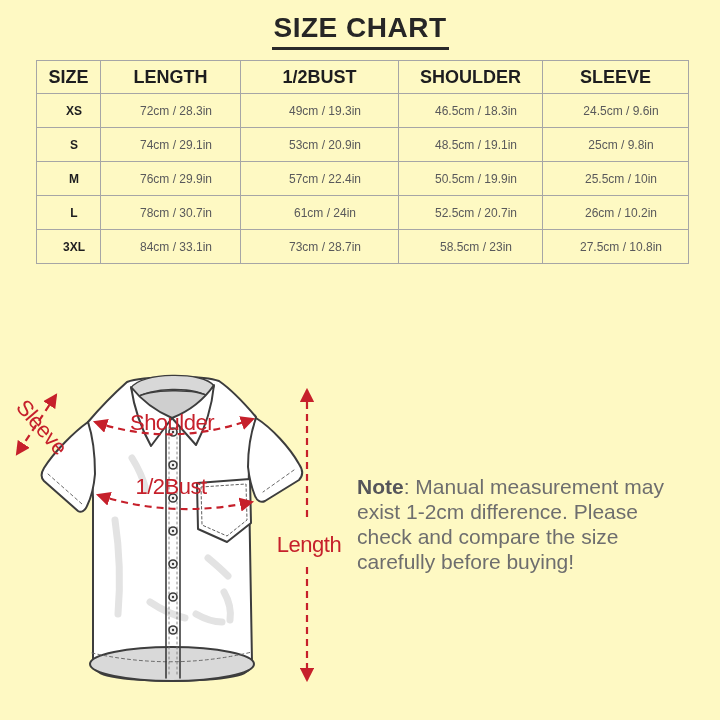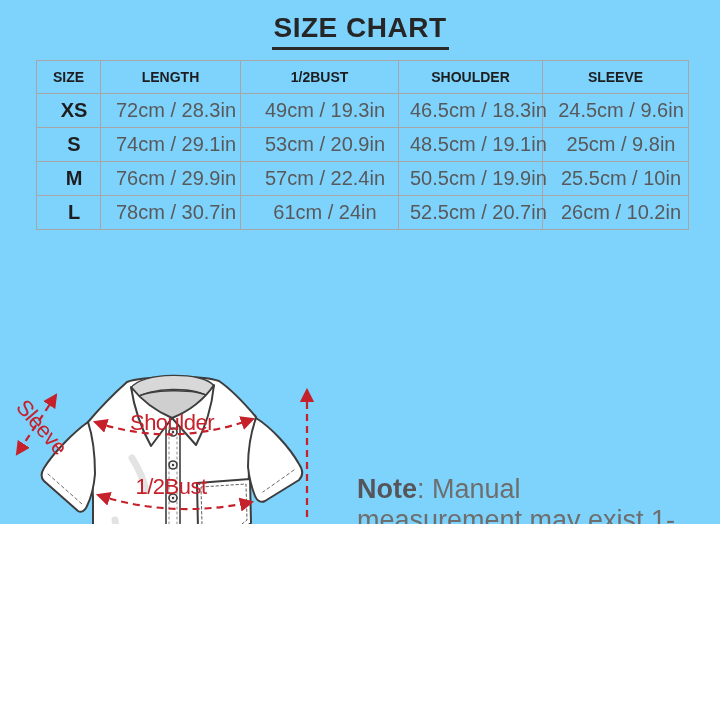--- a/index.html
+++ b/index.html
@@ -1,31 +1,31 @@
 <!DOCTYPE html>
 <html><head>
 <meta charset="utf-8">
 <style>
   html,body{margin:0;padding:0;background:#fff;}
-  .page{position:relative;width:720px;height:524px;background:#7dd3fc;overflow:hidden;
+  .page{position:relative;width:720px;height:720px;background:#fef9c3;overflow:hidden;
         font-family:"Liberation Sans", sans-serif;}
   
   .title-wrap{position:absolute;top:12px;left:0;width:720px;text-align:center;}
   .title{display:inline-block;font-size:28px;font-weight:bold;color:#262626;
          letter-spacing:.5px;border-bottom:3px solid #2a2a2a;padding:0 2px 3px 2px;}
   
   table.size{position:absolute;left:36px;top:60px;width:652px;border-collapse:collapse;
              table-layout:fixed;}
   table.size th, table.size td{border:1px solid #a6a6a6;text-align:center;vertical-align:middle;
              padding:0;white-space:nowrap;}
-  table.size th{height:32px;font-size:14px;font-weight:bold;color:#1d1d1f;}
-  table.size td{height:33px;font-size:20px;color:#59595b;padding-left:11px;}
+  table.size th{height:32px;font-size:18px;font-weight:bold;color:#1d1d1f;}
+  table.size td{height:33px;font-size:12px;color:#59595b;padding-left:11px;}
   table.size td.size-col{font-weight:bold;color:#1d1d1f;}
   
-  .note{position:absolute;left:357px;top:474px;width:336px;font-size:27px;line-height:31px;
+  .note{position:absolute;left:357px;top:474px;width:336px;font-size:21px;line-height:25px;
         color:#6e6e6e;}
   .note b{color:#55555a;}
   
   .diagram{position:absolute;left:0px;top:362px;width:350px;height:358px;}
   text.red-label{fill:#c6202b;font-family:"Liberation Sans",sans-serif;font-size:22px;
         letter-spacing:-0.5px;}
 </style>
 </head>
 <body>
 
@@ -71,20 +71,27 @@
       <td>57cm / 22.4in</td>
       <td>50.5cm / 19.9in</td>
       <td>25.5cm / 10in</td>
     </tr>
     <tr>
       <td class="size-col">L</td>
       <td>78cm / 30.7in</td>
       <td>61cm / 24in</td>
       <td>52.5cm / 20.7in</td>
       <td>26cm / 10.2in</td>
+    </tr>
+    <tr>
+      <td class="size-col">3XL</td>
+      <td>84cm / 33.1in</td>
+      <td>73cm / 28.7in</td>
+      <td>58.5cm / 23in</td>
+      <td>27.5cm / 10.8in</td>
     </tr>
   </tbody>
     </table>
 
   <svg class="diagram" viewBox="0 0 350 358">
     <defs>
       <marker id="arr" viewBox="0 0 10 10" refX="8.5" refY="5" markerWidth="6.5" markerHeight="6.5" orient="auto-start-reverse">
         <path d="M0,0 L10,5 L0,10 z" fill="#c6202b"></path>
       </marker>
     </defs>

